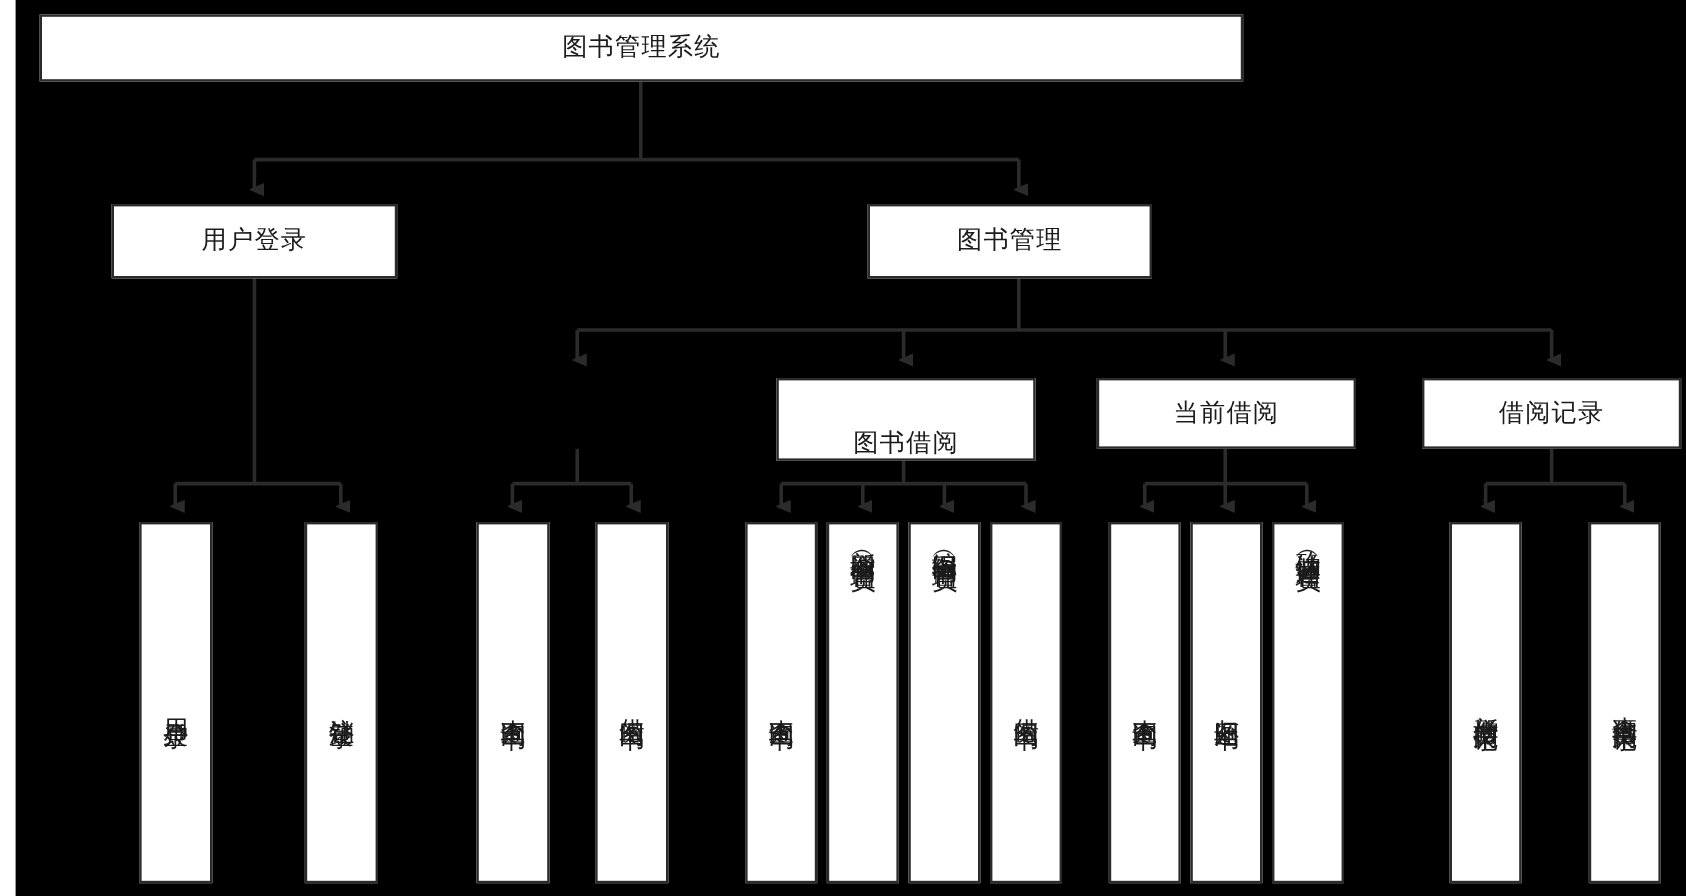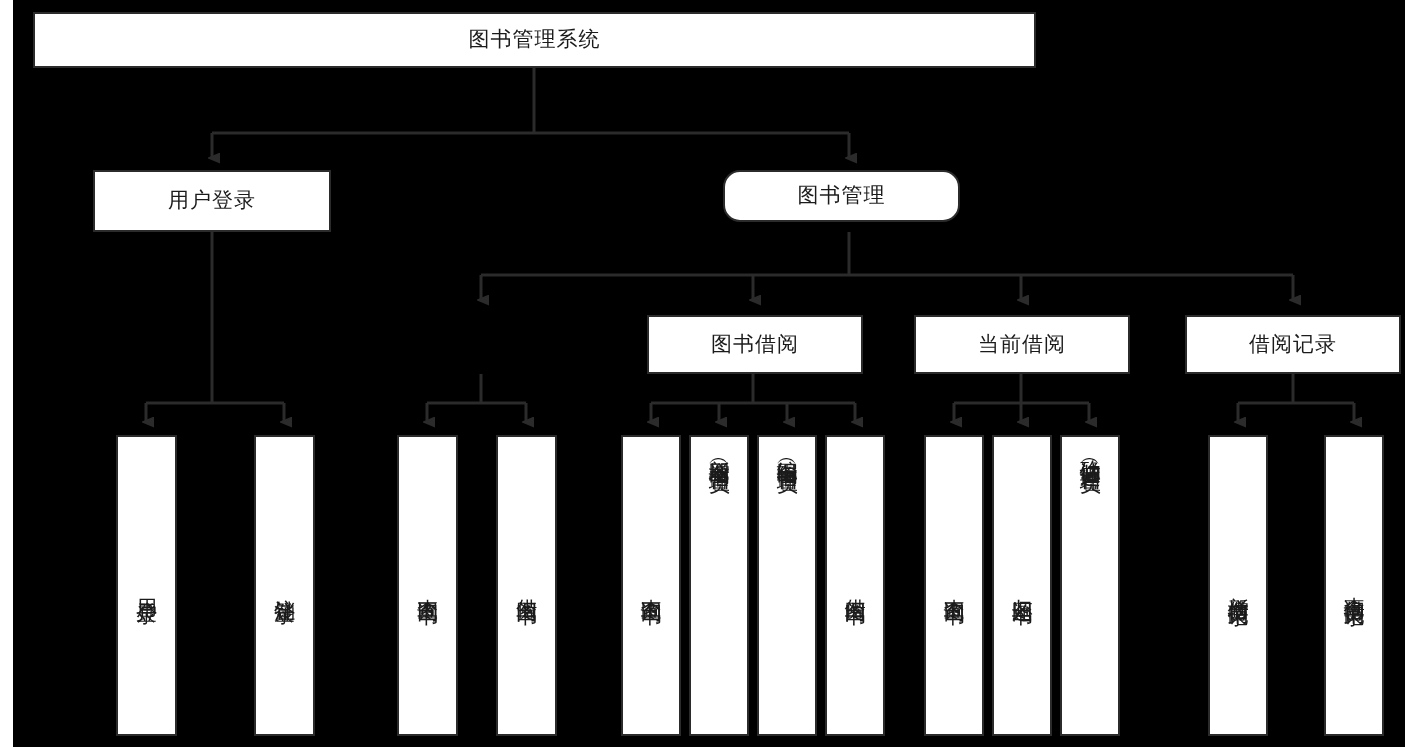--- a/index.html
+++ b/index.html
@@ -121,25 +121,25 @@
     </g>
   </svg>
 
   <div class="node horiz" style="left:20px; top:12px; width:1003px; height:56px;">
     <span>图书管理系统</span>
   </div>
 
   <div class="node horiz" style="left:80px; top:170px; width:238px; height:62px;">
     <span>用户登录</span>
   </div>
-  <div class="node horiz" style="left:710px; top:170px; width:237px; height:52px;border-radius:17px;">
+  <div class="node horiz" style="left:710px; top:170px; width:237px; height:62px;">
     <span>图书管理</span>
   </div>
 
-  <div class="node horiz" style="left:634px; top:315px; width:216px; height:59px;">
+  <div class="node horiz" style="left:634px; top:315px; width:216px; height:69px;align-items:flex-end;">
     <span>图书借阅</span>
   </div>
   <div class="node horiz" style="left:901px; top:315px; width:216px; height:59px;">
     <span>当前借阅</span>
   </div>
   <div class="node horiz" style="left:1172px; top:315px; width:216px; height:59px;">
     <span>借阅记录</span>
   </div>
 
   <div class="node vert midalign" style="left:103px; top:435px; width:61px; height:301px;">

